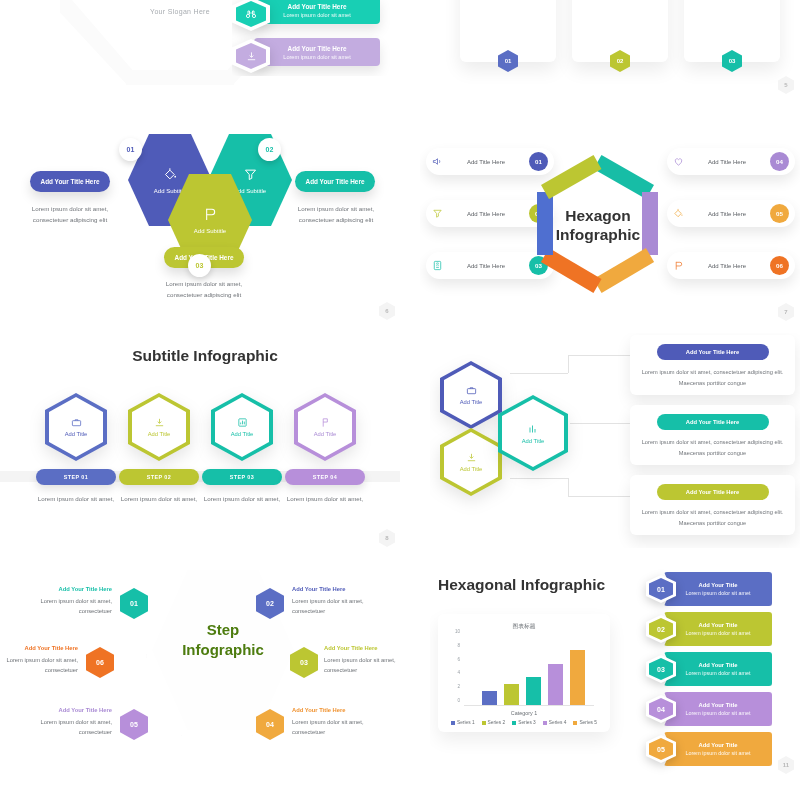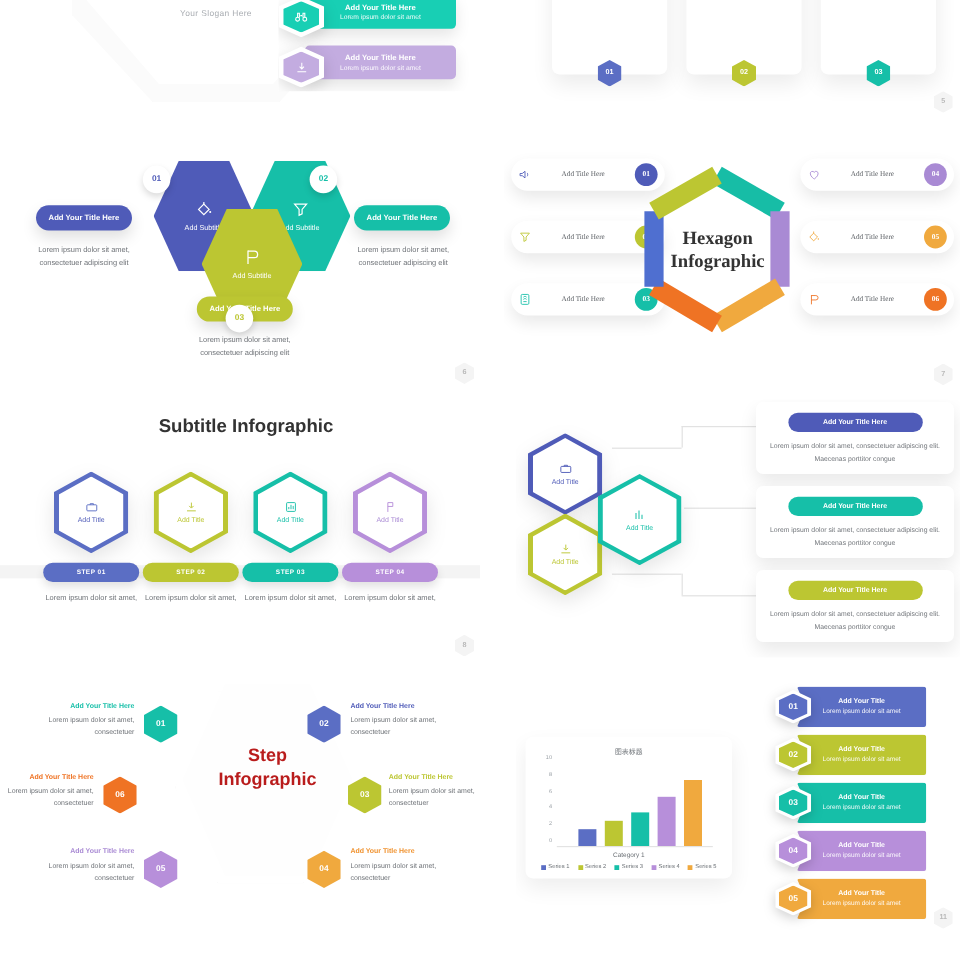--- a/index.html
+++ b/index.html
@@ -72,21 +72,21 @@
     filter:drop-shadow(0 7px 10px rgba(0,0,0,.13)); }
   .bighex .lbl{ color:#fff; font-size:6px; margin-top:6px; }
   .pill{ position:absolute; border-radius:12px; height:21px; display:flex;
     align-items:center; justify-content:center; color:#fff; font-size:6.4px;
     font-weight:bold; box-shadow:0 6px 12px rgba(0,0,0,.13); }
   .numbadge{ position:absolute; width:23px; height:23px; border-radius:50%;
     background:#fff; display:flex; align-items:center; justify-content:center;
     font-size:7px; font-weight:bold; box-shadow:0 3px 6px rgba(0,0,0,.15); z-index:6;}
 
   
-  #s7{ left:420px; top:114px; width:380px; height:200px;font-family:Liberation Serif, serif; }
+  #s7{ left:420px; top:130px; width:380px; height:200px; }
   .trow{ position:absolute; width:128px; height:27px; background:#fff;
     border-radius:14px; box-shadow:0 6px 13px rgba(0,0,0,.09);
     display:flex; align-items:center; padding:0 6px; }
   .trow .tlabel{ flex:1; text-align:center; font-size:6px; color:#5d6166; }
   .trow .tcircle{ width:19px; height:19px; border-radius:50%; color:#fff;
     font-size:6.2px; font-weight:bold; display:flex; align-items:center;
     justify-content:center; }
   .ringtitle{ position:absolute; left:398px; top:192px; transform:translate(-50%,-50%);
     font-size:15.5px; font-weight:bold; color:#333; text-align:center;
     line-height:1.25; width:160px; }
@@ -121,21 +121,21 @@
 
   
   #s10{ left:0; top:558px; width:410px; height:242px; }
   .centerhex{ position:absolute; left:146px; top:18px; width:142px; height:160px;
     background:#fff; border-radius:18px; box-shadow:0 12px 26px rgba(0,0,0,.09);
     clip-path:polygon(25% 0,75% 0,100% 50%,75% 100%,25% 100%,0 50%); }
   .centerhex2{ position:absolute; left:152px; top:12px; width:142px; height:160px;
     background:#fefefe; border-radius:18px;
     clip-path:polygon(25% 0,75% 0,100% 50%,75% 100%,25% 100%,0 50%); }
   .s10title{ position:absolute; left:152px; top:62px; width:142px; text-align:center;
-    font-size:15px; font-weight:bold; color:#b91c1c; line-height:1.3; }
+    font-size:15px; font-weight:bold; color:#4d7c0f; line-height:1.3; }
   .smallhex{ position:absolute; width:28px; height:31px; display:flex;
     align-items:center; justify-content:center; color:#fff; font-size:7px;
     font-weight:bold; filter:drop-shadow(0 4px 6px rgba(0,0,0,.18)); }
   .sblock{ position:absolute; width:92px; }
   .sblock .sh{ font-size:5.8px; font-weight:bold; margin-bottom:4px; }
   .sblock .sb{ font-size:5.8px; line-height:1.8; color:#6f7378; }
 
   
   #s11{ left:430px; top:562px; width:370px; height:238px; }
   .s11title{ position:absolute; left:8px; top:14px; font-size:15.5px;
@@ -495,20 +495,21 @@
   </div>
 
   <div class="smallhex hex" style="left:86px;top:89px;background:#ef7324;">06</div>
   <div class="sblock" style="left:-14px;top:87px;text-align:right;">
     <div class="sh" style="color:#ef7324;">Add Your Title Here</div>
     <div class="sb">Lorem ipsum dolor sit amet, consectetuer</div>
   </div>
 </div>
 
 <div class="slide" id="s11">
+  <div class="s11title">Hexagonal Infographic</div>
 
   <div class="chartcard">
     <div class="chartttl">图表标题</div>
     <div class="plot">
       <div class="ytick" style="bottom:100%;">10</div>
       <div class="ytick" style="bottom:80%;">8</div>
       <div class="ytick" style="bottom:60%;">6</div>
       <div class="ytick" style="bottom:40%;">4</div>
       <div class="ytick" style="bottom:20%;">2</div>
       <div class="ytick" style="bottom:0%;">0</div>

